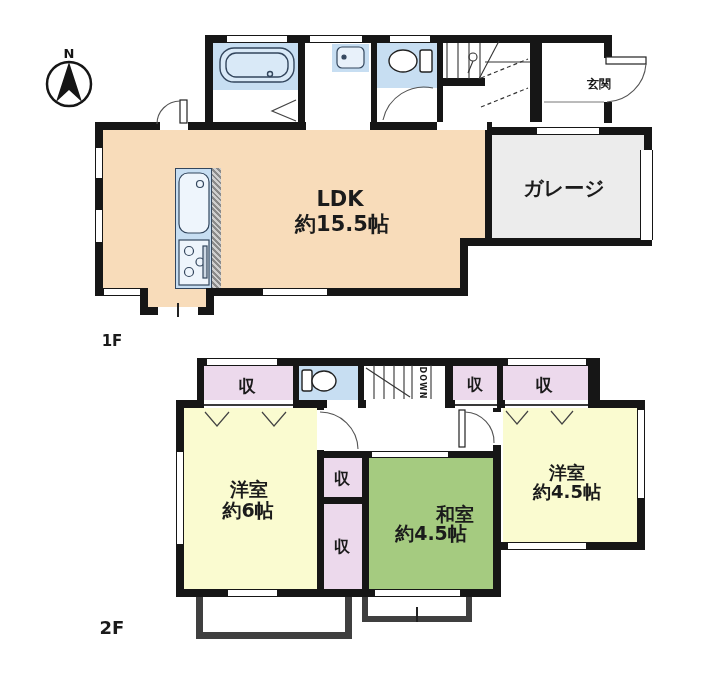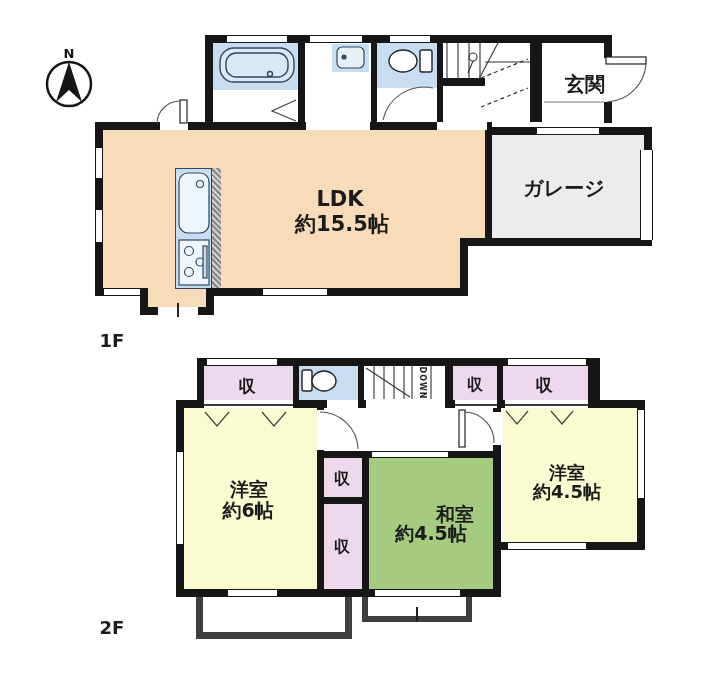--- a/index.html
+++ b/index.html
@@ -127,22 +127,22 @@
   <div class="a bw" style="left:196px;top:597px;width:7px;height:42px"></div>
   <div class="a bw" style="left:196px;top:632px;width:156px;height:7px"></div>
   <div class="a bw" style="left:345px;top:597px;width:7px;height:42px"></div>
   <div class="a bw" style="left:362px;top:597px;width:6px;height:25px"></div>
   <div class="a bw" style="left:362px;top:616px;width:110px;height:6px"></div>
   <div class="a bw" style="left:466px;top:597px;width:6px;height:25px"></div>
 
   <div class="lbl" style="left:340px;top:199px;font-size:21px">LDK</div>
   <div class="lbl" style="left:342px;top:224px;font-size:21px">約15.5帖</div>
   <div class="lbl" style="left:564px;top:188px;font-size:20px">ガレージ</div>
-  <div class="lbl" style="left:585px;top:84px;font-size:20px">玄関</div>
-  <div class="lbl" style="left:112px;top:341px;font-size:18px;font-weight:700">1F</div>
+  <div class="lbl" style="left:599px;top:84px;font-size:12px">玄関</div>
+  <div class="lbl" style="left:112px;top:341px;font-size:15px;font-weight:700">1F</div>
   <div class="lbl" style="left:249px;top:489px;font-size:19px">洋室</div>
   <div class="lbl" style="left:248px;top:510px;font-size:19px">約6帖</div>
   <div class="lbl" style="left:455px;top:514px;font-size:19px">和室</div>
   <div class="lbl" style="left:431px;top:533px;font-size:19px">約4.5帖</div>
   <div class="lbl" style="left:567px;top:473px;font-size:18px">洋室</div>
   <div class="lbl" style="left:567px;top:492px;font-size:18px">約4.5帖</div>
   <div class="lbl" style="left:247px;top:386px;font-size:17px">収</div>
   <div class="lbl" style="left:475px;top:385px;font-size:16px">収</div>
   <div class="lbl" style="left:544px;top:385px;font-size:17px">収</div>
   <div class="lbl" style="left:342px;top:479px;font-size:16px">収</div>

